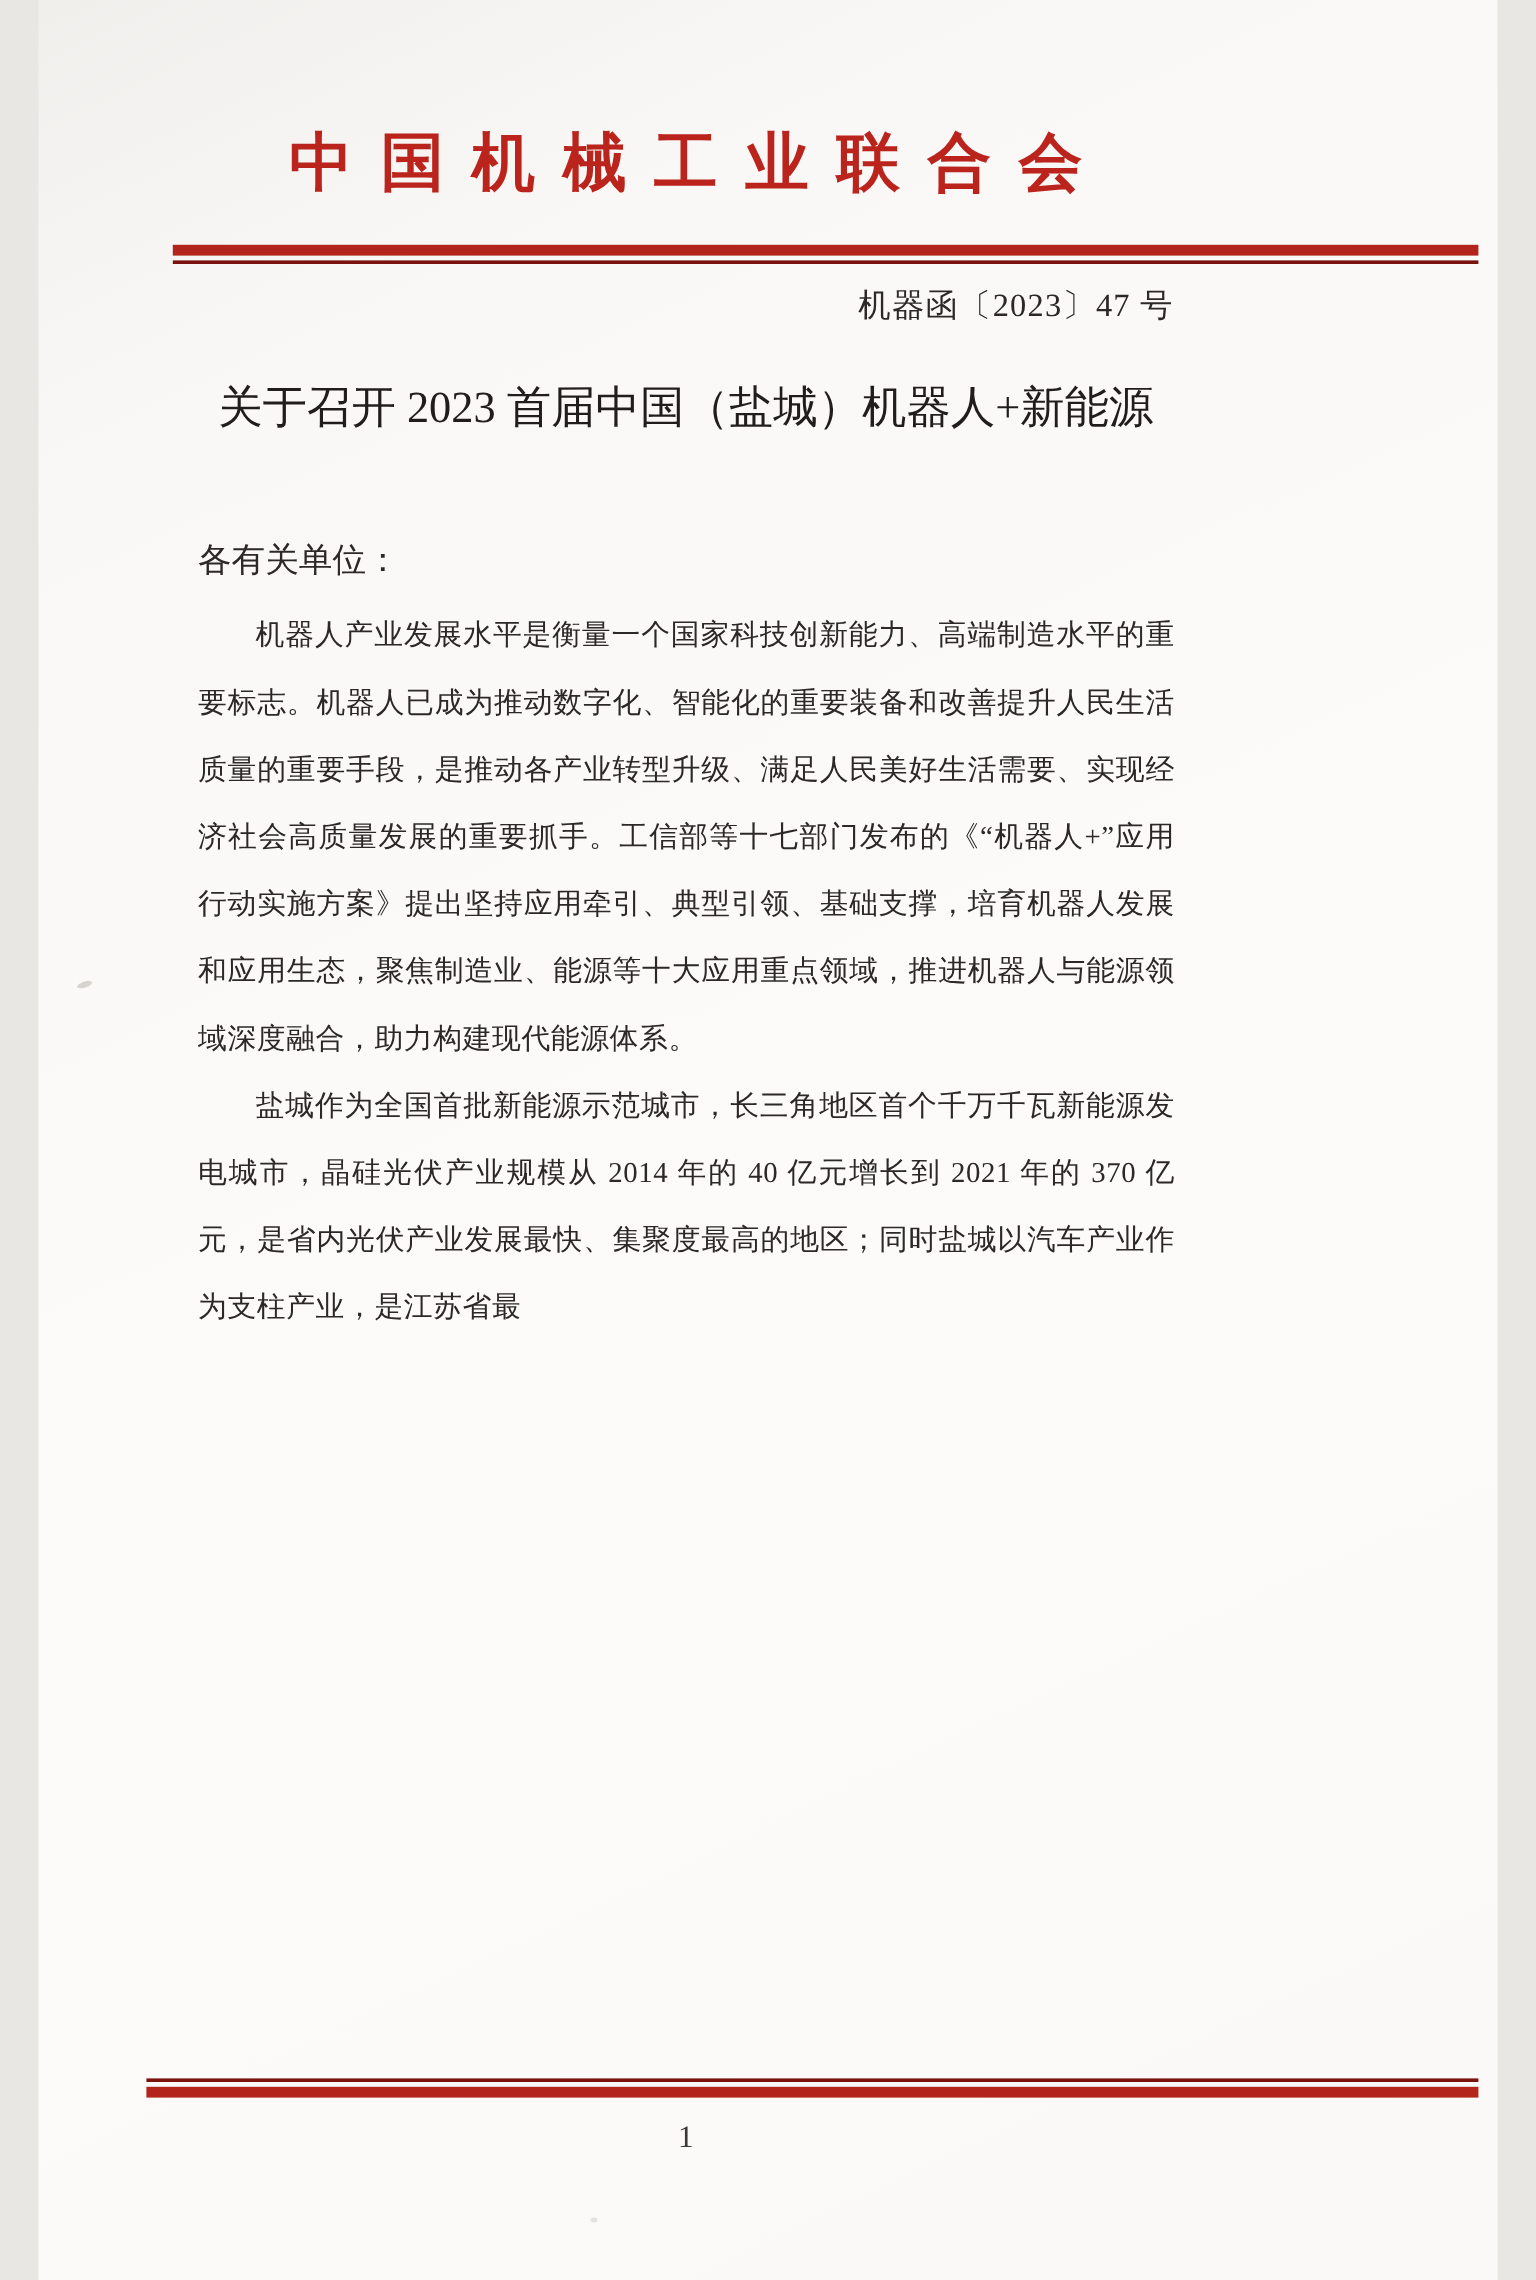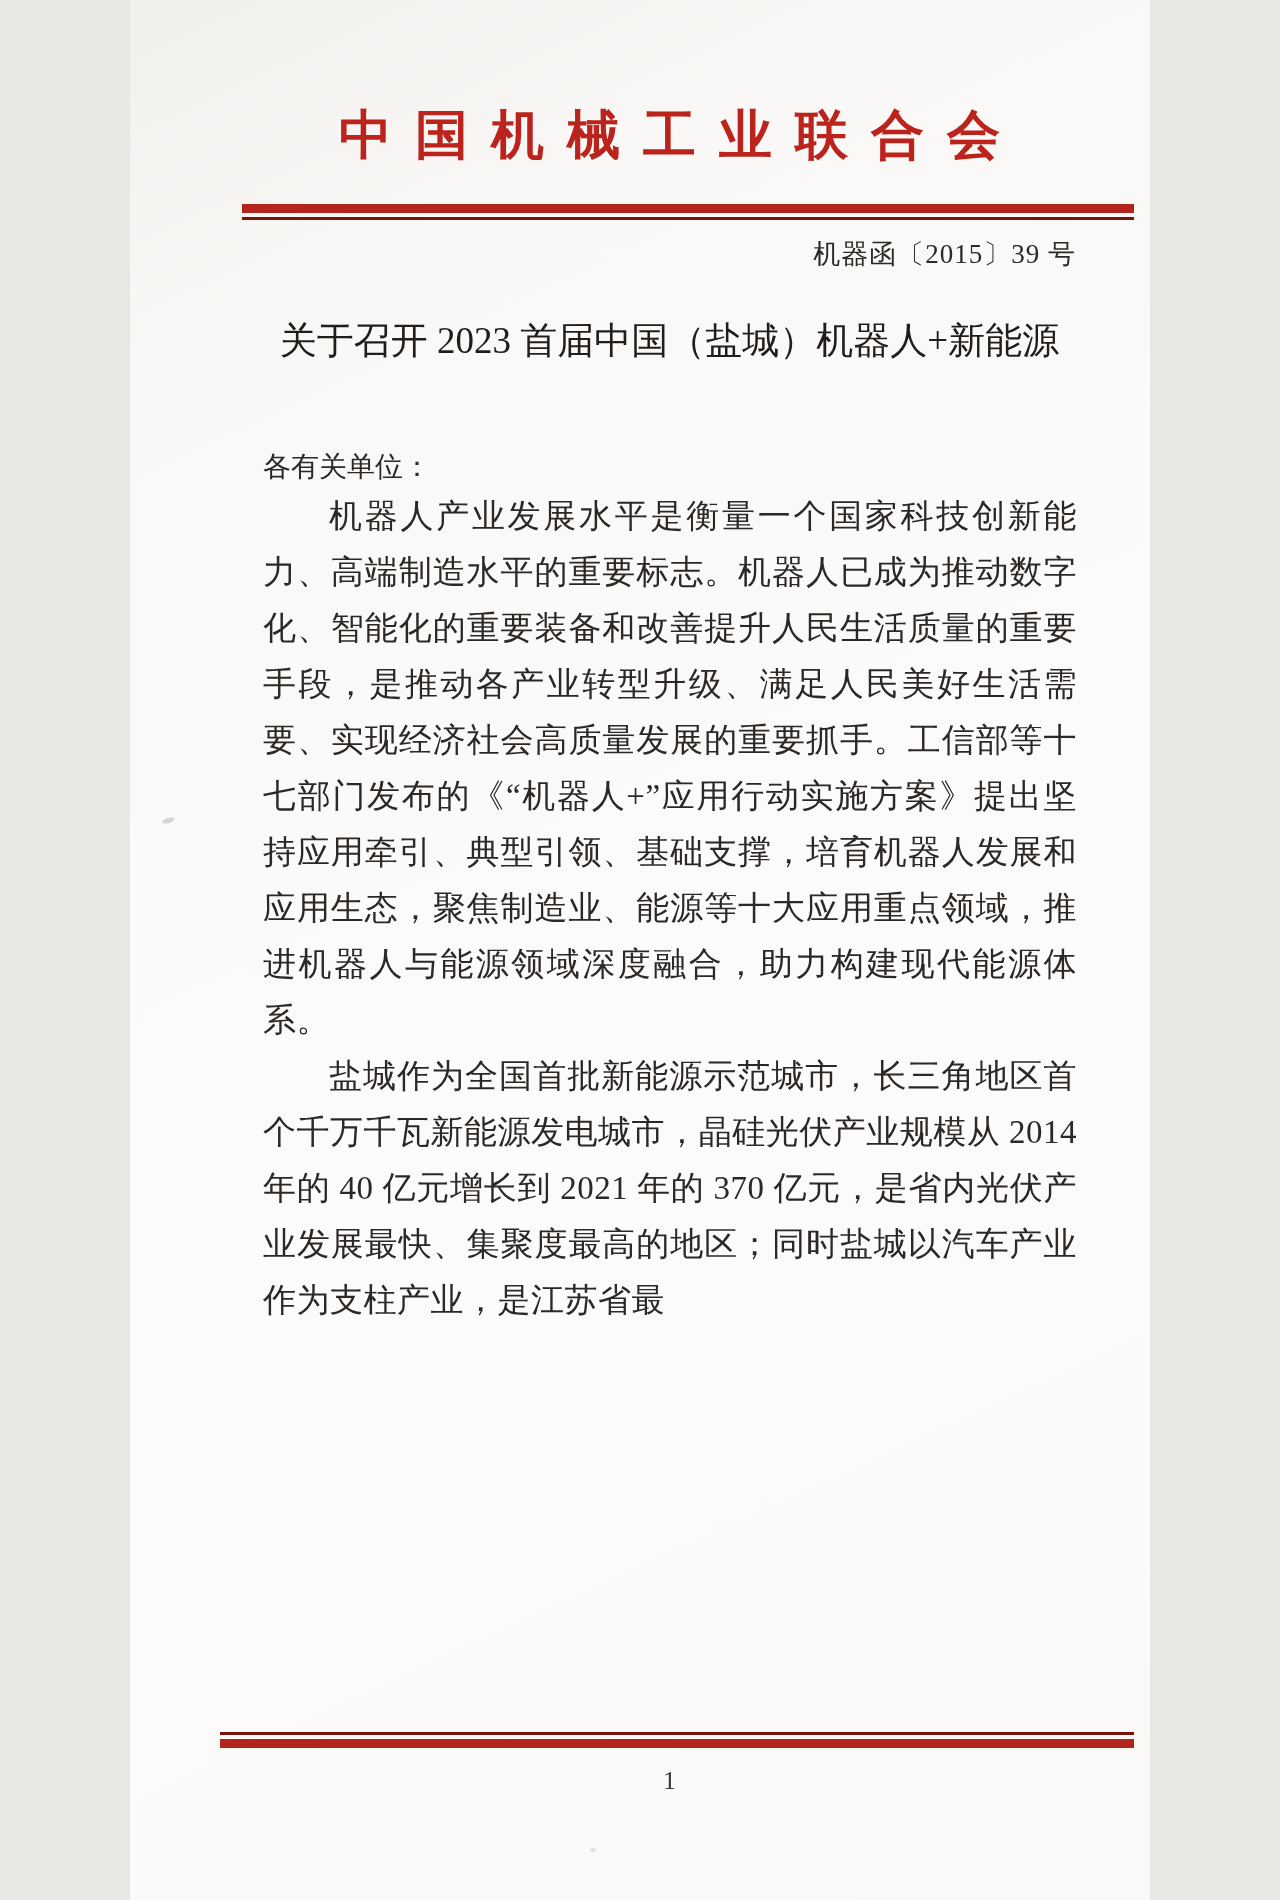--- a/index.html
+++ b/index.html
@@ -1,19 +1,19 @@
 <!DOCTYPE html>
 <html style="--header-red: #bb241c; --rule-red: #b3241c; --rule-dark-red: #7a120e; --text: #2b2826;"><head>
 <meta charset="utf-8">
 <style>
   * { margin: 0; padding: 0; box-sizing: border-box; }
   html, body { background: #e9e7e4; }
   .page {
     position: relative;
-    width: 1020px;
+    width: 1216px;
     height: 1900px;
     margin: 0 auto;
     overflow: hidden;
     background: linear-gradient(155deg, #f1efec 0%, #f9f8f6 16%, #fcfbfa 55%, #faf9f7 100%);
     font-family: "Liberation Serif", "DejaVu Serif", serif;
     color: var(--text, #2b2826);
   }
   .letterhead {
     position: absolute;
     top: 100px; left: 133px; width: 813px;
@@ -47,22 +47,22 @@
     line-height: 66px;
     color: #201d1b;
   }
   .salutation {
     position: absolute;
     top: 448px; left: 133px; width: 813px;
     font-size: 28px;
   }
   .body-text {
     position: absolute;
-    top: 488px; left: 133px; width: 814px;
-    font-size: 33px;
+    top: 502px; left: 133px; width: 814px;
+    font-size: 24px;
     line-height: 56px;
     text-align: justify;
     letter-spacing: 0.5px;
   }
   .body-text p { text-indent: 2em; }
   .page-number {
     position: absolute;
     top: 1766px; left: 133px; width: 813px;
     text-align: center;
     font-size: 26px;
@@ -82,21 +82,21 @@
 
 <div class="page">
 
   <div class="letterhead">中国机械工业联合会</div>
 
   <div class="rule-top">
     <div class="bar-thick"></div>
     <div class="bar-thin"></div>
   </div>
 
-  <div class="doc-number">机器函〔2015〕39 号</div>
+  <div class="doc-number">机器函〔2023〕47 号</div>
 
   <h1 class="title">
     <span>关于召开 2023 首届中国（盐城）机器人+新能源</span><br>
   </h1>
 
   <div class="salutation">各有关单位：</div>
 
   <div class="body-text">
     <p>机器人产业发展水平是衡量一个国家科技创新能力、高端制造水平的重要标志。机器人已成为推动数字化、智能化的重要装备和改善提升人民生活质量的重要手段，是推动各产业转型升级、满足人民美好生活需要、实现经济社会高质量发展的重要抓手。工信部等十七部门发布的《“机器人+”应用行动实施方案》提出坚持应用牵引、典型引领、基础支撑，培育机器人发展和应用生态，聚焦制造业、能源等十大应用重点领域，推进机器人与能源领域深度融合，助力构建现代能源体系。</p>
     <p>盐城作为全国首批新能源示范城市，长三角地区首个千万千瓦新能源发电城市，晶硅光伏产业规模从 2014 年的 40 亿元增长到 2021 年的 370 亿元，是省内光伏产业发展最快、集聚度最高的地区；同时盐城以汽车产业作为支柱产业，是江苏省最</p>

